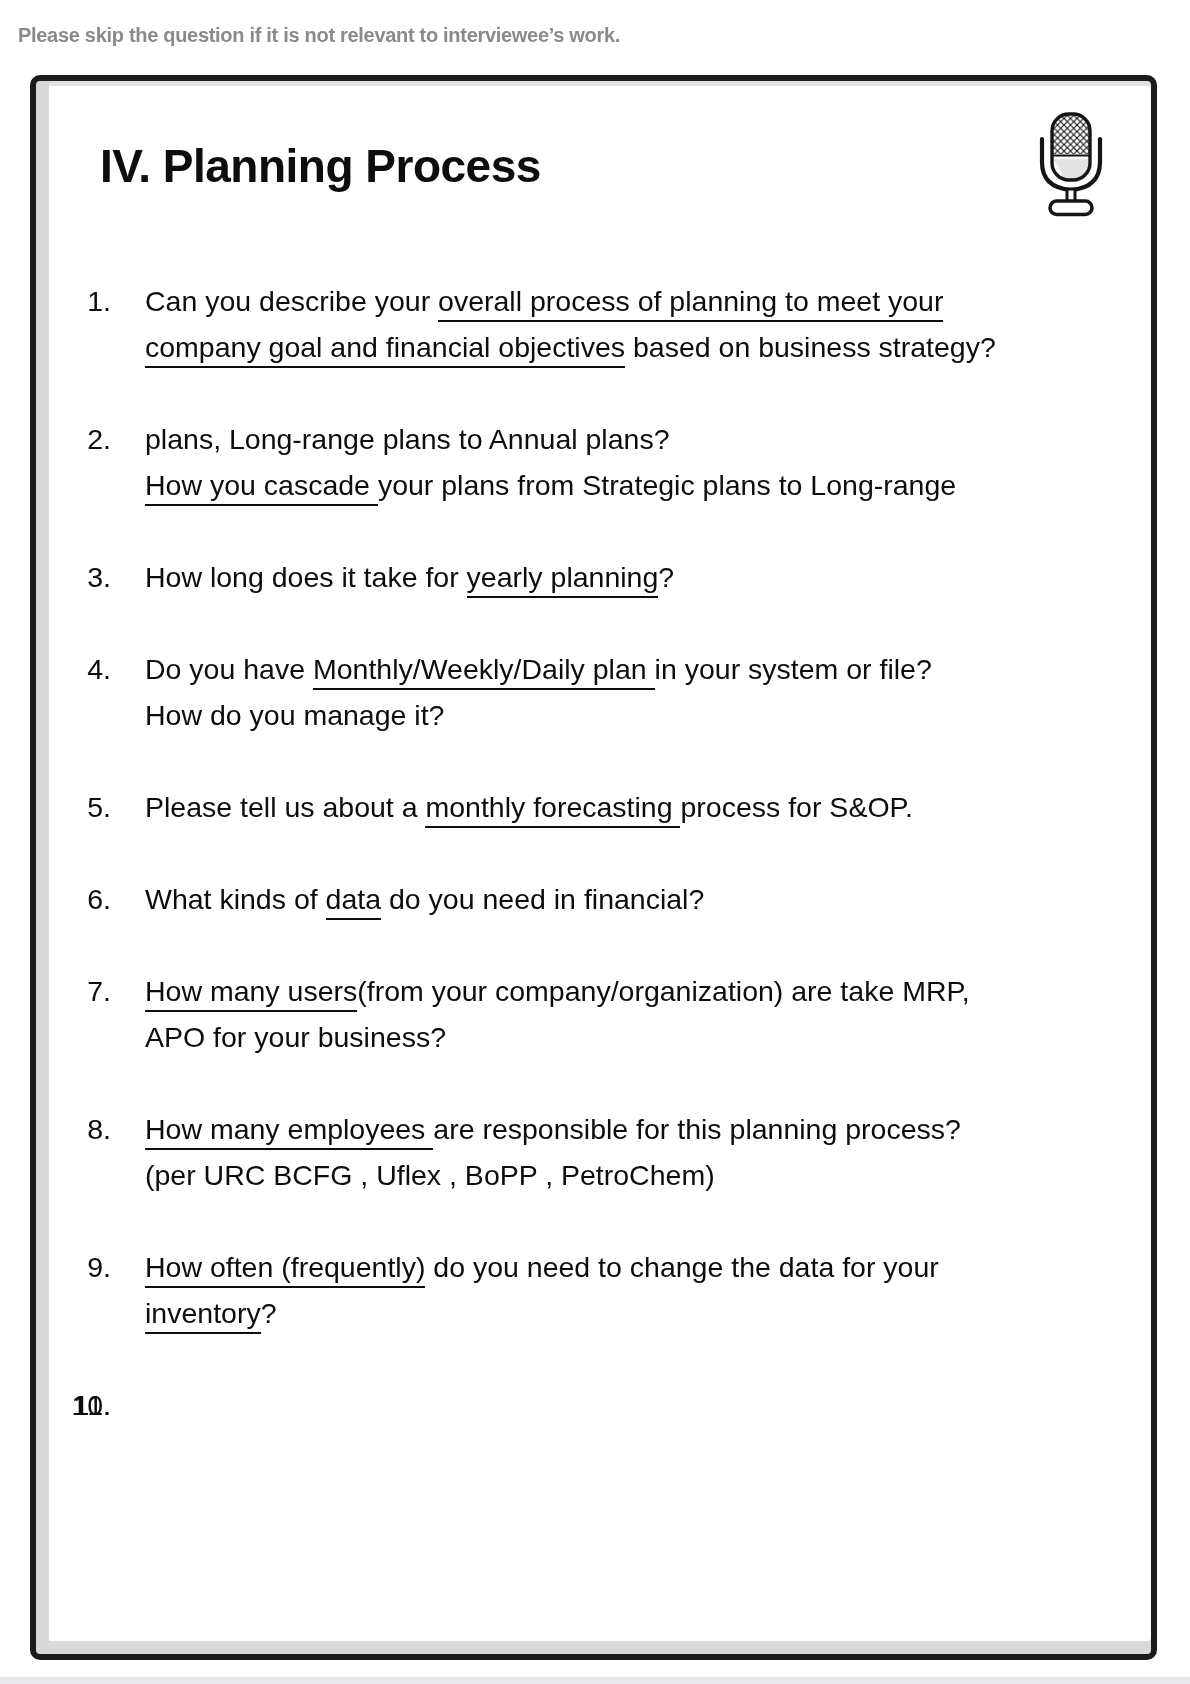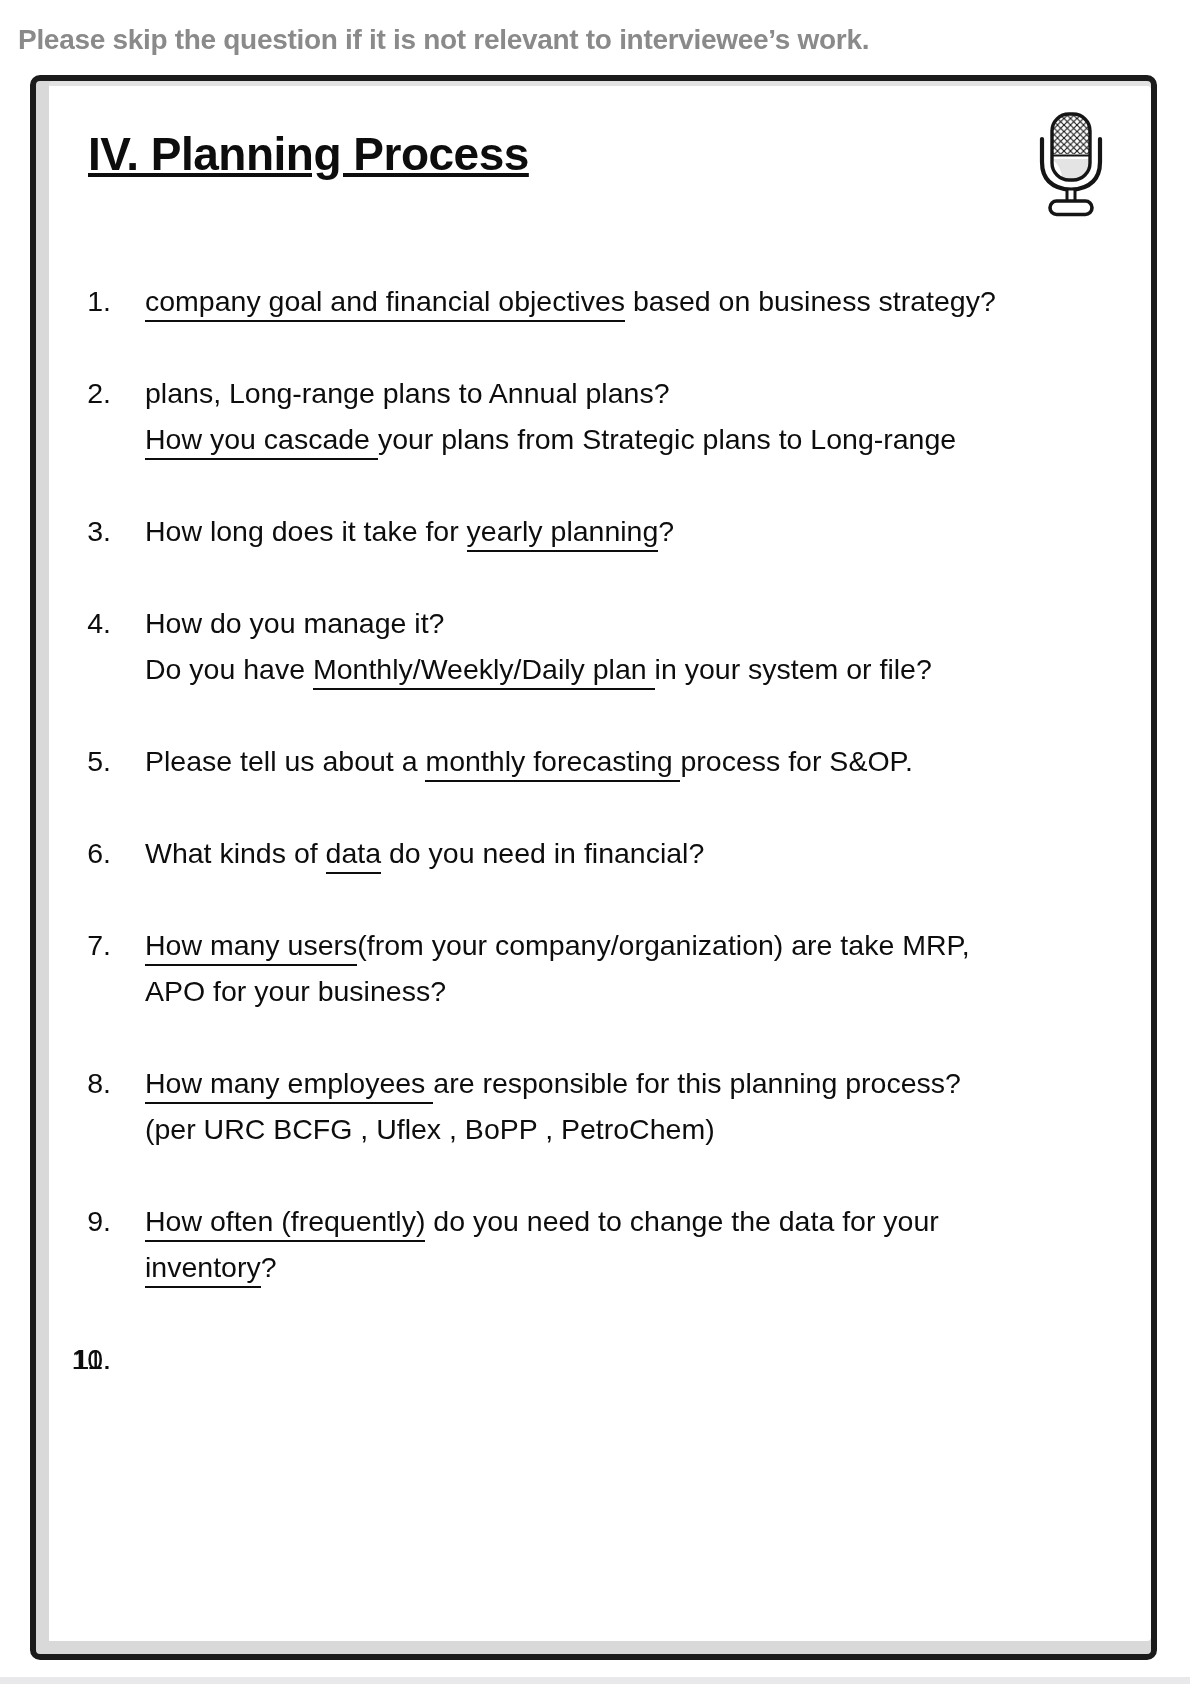--- a/index.html
+++ b/index.html
@@ -16,21 +16,21 @@
     background:#ffffff;
     font-family:"Liberation Sans","DejaVu Sans",sans-serif;
     position:relative;
     overflow:hidden;
   }
   .page{position:absolute;inset:0;}
 
   .skip-note{
     position:absolute;
     left:18px;top:24px;
-    font-size:28px;
+    font-size:20px;
     font-weight:bold;
     letter-spacing:-0.3px;
     color:var(--note-gray);
     white-space:nowrap;
   }
 
   .frame{
     position:absolute;
     left:30px;top:75px;
     width:1127px;height:1585px;
@@ -39,27 +39,26 @@
     border-radius:10px;
     box-shadow:
       inset 13px 0 0 0 var(--shadow-gray),
       inset 0 -13px 0 0 var(--shadow-gray),
       inset 0 5px 0 0 #e2e2e2;
   }
 
   .title{
     position:absolute;
     left:52px;top:46px;
-    margin:0;
+    margin:12px;
     font-size:46px;
     font-weight:bold;
     letter-spacing:-0.5px;
     color:var(--text-black);
     white-space:nowrap;
-    text-decoration:underline;
   }
 
   .mic{
     position:absolute;
     top:31px;right:47px;
     width:66px;height:106px;
   }
 
   .questions{
     position:absolute;
@@ -136,41 +135,42 @@
         <rect x="29" y="77" width="8" height="14" fill="#ffffff" stroke="#151515" stroke-width="3"></rect>
 
         <rect x="12" y="89" width="42" height="13.5" rx="6.7" ry="6.7" fill="#ffffff" stroke="#151515" stroke-width="3.6"></rect>
       </svg>
     </div>
 
     <ol class="questions">
         <li class="question">
           <span class="num">1.</span>
           <div class="q-body">
+            <div class="q-line"><span>Can you describe your </span><span class="u">overall process of planning to meet your</span></div>
             <div class="q-line"><span class="u">company goal and financial objectives</span><span> based on business strategy?</span></div>
           </div>
         </li>
         <li class="question">
           <span class="num">2.</span>
           <div class="q-body">
             <div class="q-line"><span>plans, Long-range plans to Annual plans?</span></div>
             <div class="q-line"><span class="u">How you cascade </span><span>your plans from Strategic plans to Long-range</span></div>
           </div>
         </li>
         <li class="question">
           <span class="num">3.</span>
           <div class="q-body">
             <div class="q-line"><span>How long does it take for </span><span class="u">yearly planning</span><span>?</span></div>
           </div>
         </li>
         <li class="question">
           <span class="num">4.</span>
           <div class="q-body">
+            <div class="q-line"><span>Do you have </span><span class="u">Monthly/Weekly/Daily plan </span><span>in your system or file?</span></div>
             <div class="q-line"><span>How do you manage it?</span></div>
-            <div class="q-line"><span>Do you have </span><span class="u">Monthly/Weekly/Daily plan </span><span>in your system or file?</span></div>
           </div>
         </li>
         <li class="question">
           <span class="num">5.</span>
           <div class="q-body">
             <div class="q-line"><span>Please tell us about a </span><span class="u">monthly forecasting </span><span>process for S&amp;OP.</span></div>
           </div>
         </li>
         <li class="question">
           <span class="num">6.</span>

